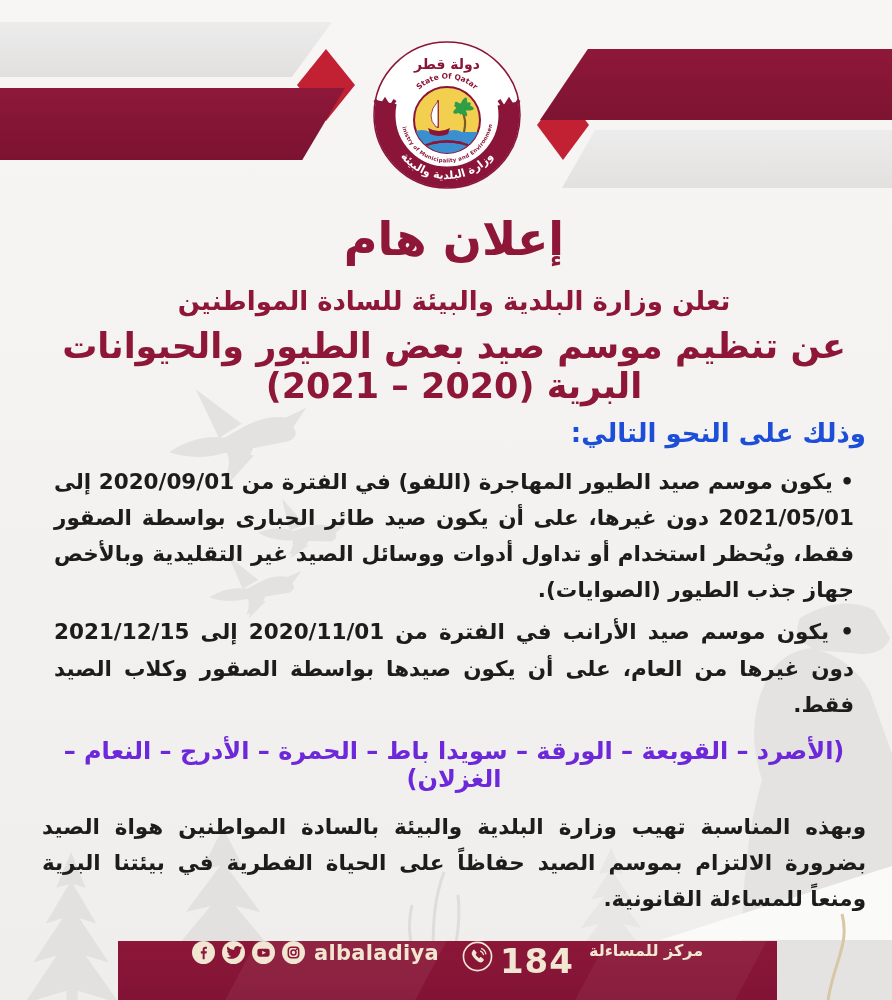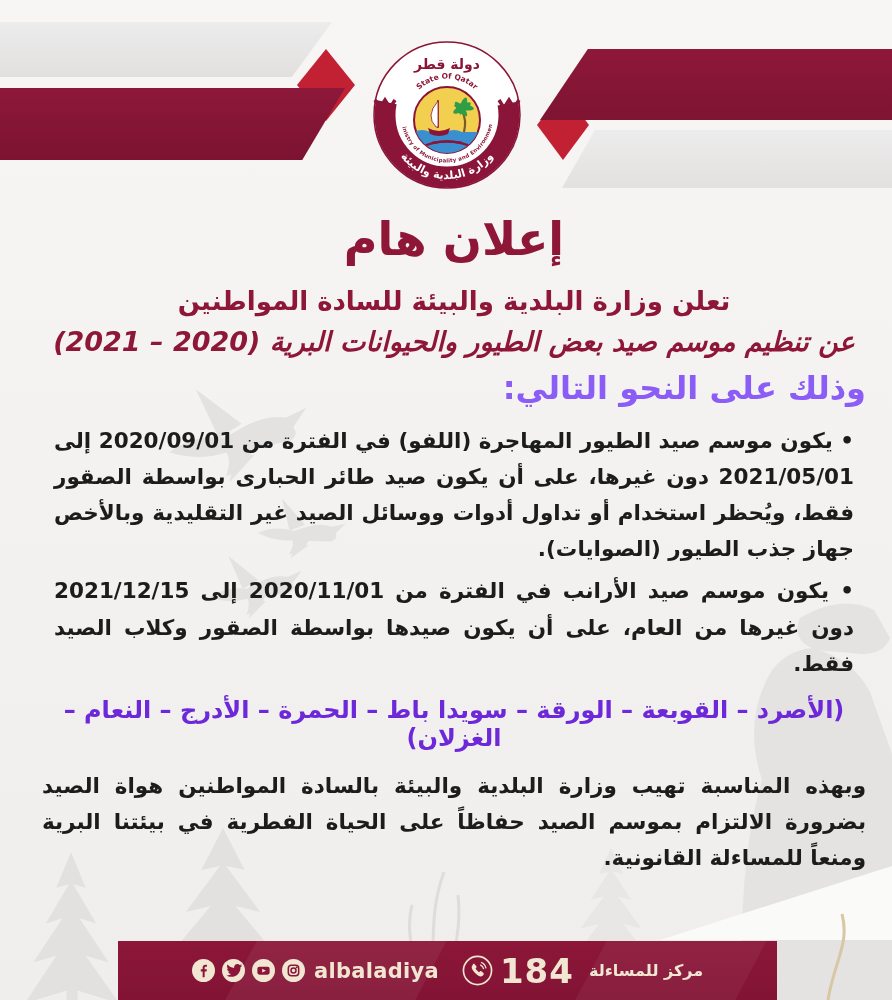--- a/index.html
+++ b/index.html
@@ -29,33 +29,33 @@
     clip-path:polygon(50% 0,100% 50%,50% 100%,0 50%);z-index:2;}
   .gray-right{left:562px;top:130px;width:330px;height:58px;
     background:linear-gradient(180deg,#edecec,#e2e1e0);
     clip-path:polygon(10% 0,100% 0,100% 100%,0 100%);z-index:1;}
   
   .logo-wrap{position:absolute;left:372px;top:40px;width:150px;height:150px;z-index:4;text-align:center;}
   
   .content{position:absolute;left:42px;right:26px;top:212px;direction:rtl;text-align:center;z-index:5;}
   .title{margin:0 0 20px;font-size:46px;font-weight:700;color:#8e1738;}
   .intro1{margin:0 0 10px;font-size:26px;font-weight:700;color:#8e1738;}
-  .intro2{margin:0 0 12px;font-size:27px;font-weight:700;color:#8e1738;font-style:italic;}
-  .intro3{margin:0 0 16px;font-size:32px;font-weight:700;color:#8b5cf6;text-align:right;}
+  .intro2{margin:0 0 12px;font-size:35px;font-weight:700;color:#8e1738;}
+  .intro3{margin:0 0 16px;font-size:26px;font-weight:700;color:#1d4ed8;text-align:right;}
   .bullets p{margin:0 12px 6px;font-size:21.5px;line-height:1.68;font-weight:700;color:#1c1c1c;
     text-align:justify;}
   .species{margin:14px 0 16px;font-size:24px;font-weight:700;color:#6d28d9;}
   .closing{margin:0;font-size:21.5px;line-height:1.68;font-weight:700;color:#1c1c1c;text-align:justify;}
   
   .footer{position:absolute;left:118px;top:941px;width:659px;height:59px;
     background:linear-gradient(180deg,#8c1738,#821335);z-index:6;overflow:hidden;}
   .footer-shine{position:absolute;background:rgba(255,255,255,.06);}
   .footer-shine.a{left:120px;top:-10px;width:190px;height:90px;transform:skewX(-28deg);}
   .footer-shine.b{left:470px;top:-10px;width:160px;height:90px;transform:skewX(-28deg);background:rgba(255,255,255,.05);}
-  .footer-row{position:relative;height:100%;display:flex;direction:ltr;align-items:center;
+  .footer-row{position:relative;height:100%;display:flex;direction:ltr;align-items:flex-start;
     justify-content:center;gap:7px;}
   .soc{width:23px;height:23px;display:inline-flex;}
   .soc svg{width:100%;height:100%;}
   .handle{color:#f1e6d2;font-size:21px;font-weight:700;letter-spacing:.3px;margin-left:2px;}
   .phone-wrap{width:31px;height:31px;display:inline-flex;margin-left:16px;}
   .hotline{color:#f1e6d2;font-size:34px;font-weight:700;letter-spacing:1px;}
   .cc-label{color:#f1e6d2;font-size:16px;font-weight:700;margin-left:8px;direction:rtl;}
 </style>
 </head>
 <body>

